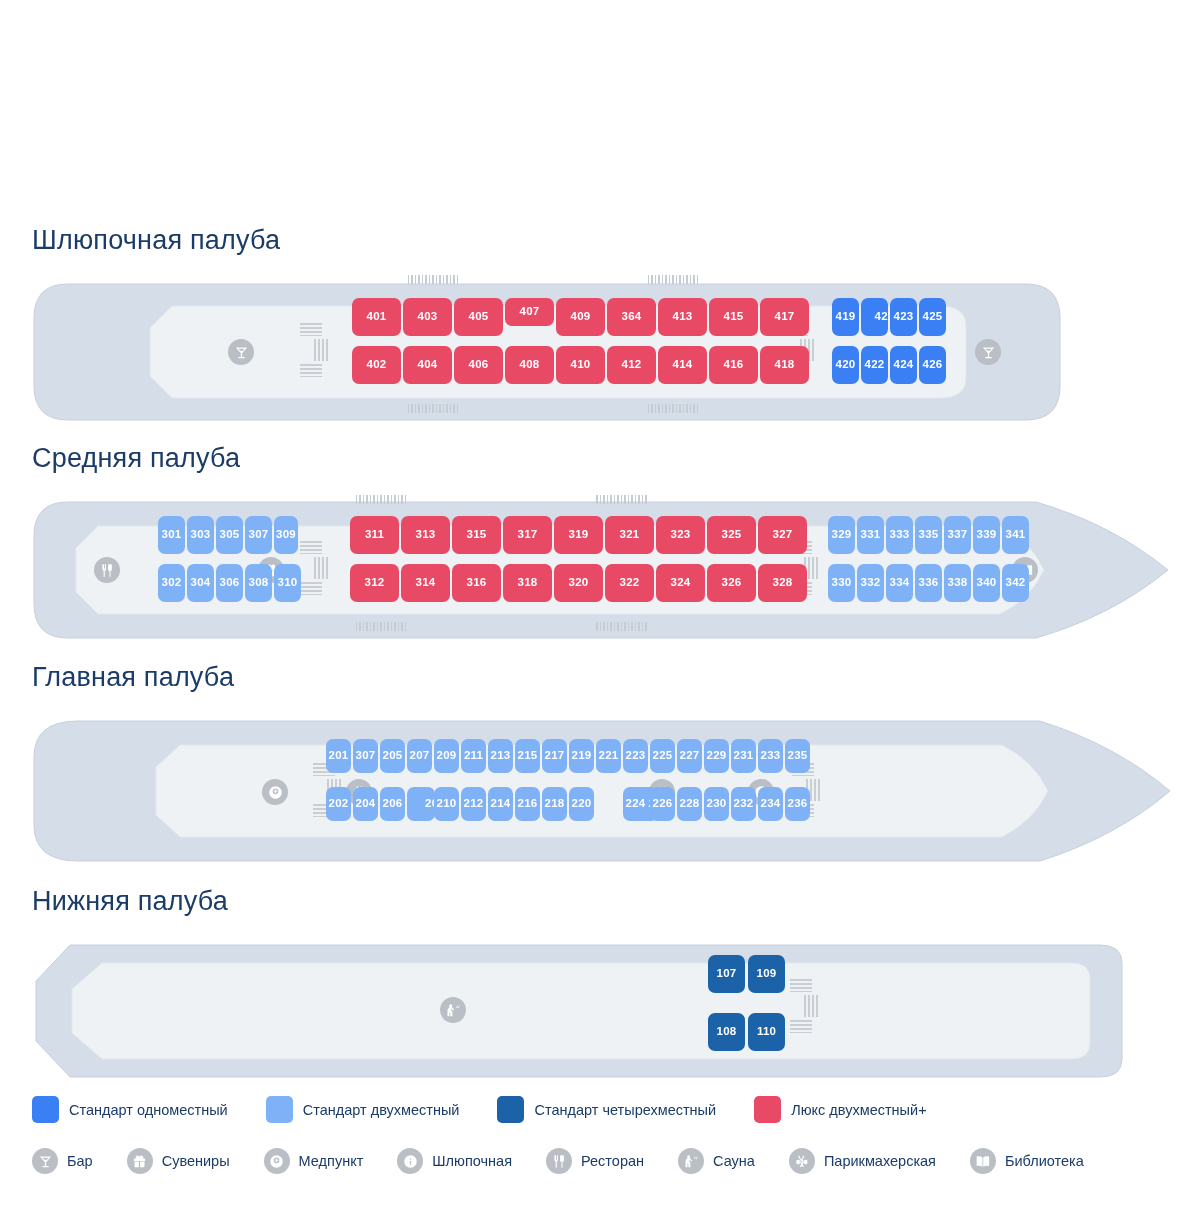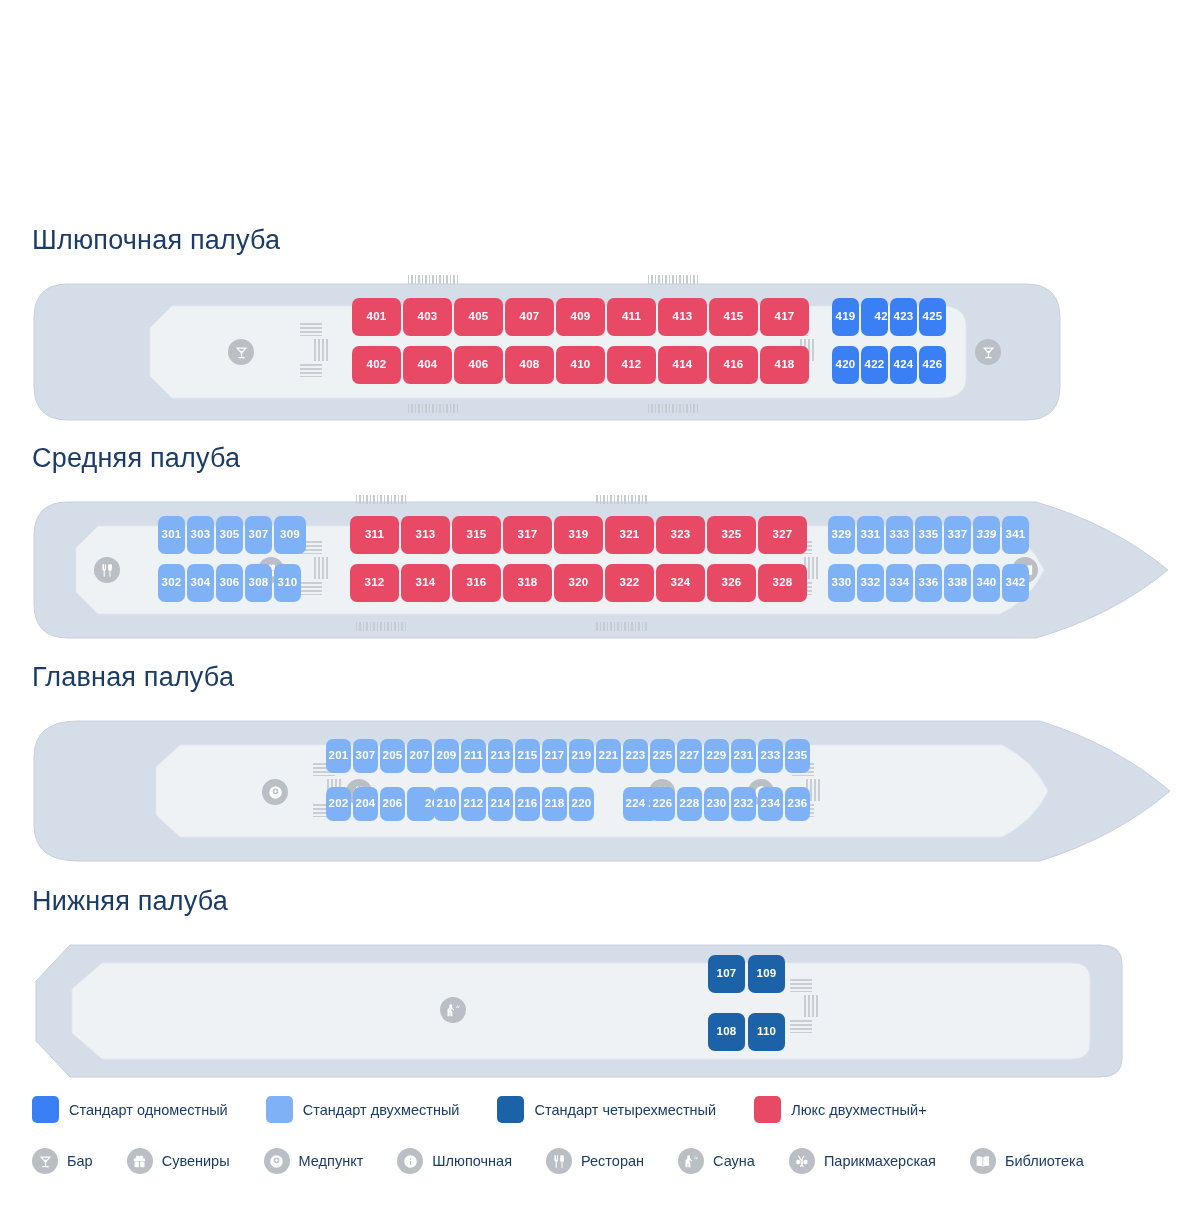--- a/index.html
+++ b/index.html
@@ -159,23 +159,23 @@
         <div class="hbar"></div>
       </div>
       <div class="rail" style="left:408px;top:-5px;width:52px;"></div>
       <div class="rail" style="left:648px;top:-5px;width:52px;"></div>
       <div class="rail" style="left:408px;top:124px;width:52px;"></div>
       <div class="rail" style="left:648px;top:124px;width:52px;"></div>
       <div class="cabins-layer">
           <div class="cabin lux" style="left: 352px; top: 18px; width: 49px; height: 38px;">401</div>
           <div class="cabin lux" style="left: 403px; top: 18px; width: 49px; height: 38px;">403</div>
           <div class="cabin lux" style="left: 454px; top: 18px; width: 49px; height: 38px;">405</div>
-          <div class="cabin lux" style="left: 505px; top: 18px; width: 49px; height: 38px;">407</div>
+          <div class="cabin lux" style="left: 505px; top: 18px; width: 49px; height: 28px;">407</div>
           <div class="cabin lux" style="left: 556px; top: 18px; width: 49px; height: 38px;">409</div>
-          <div class="cabin lux" style="left: 607px; top: 18px; width: 49px; height: 38px;">411</div>
+          <div class="cabin lux" style="left: 607px; top: 18px; width: 49px; height: 38px;">364</div>
           <div class="cabin lux" style="left: 658px; top: 18px; width: 49px; height: 38px;">413</div>
           <div class="cabin lux" style="left: 709px; top: 18px; width: 49px; height: 38px;">415</div>
           <div class="cabin lux" style="left: 760px; top: 18px; width: 49px; height: 38px;">417</div>
           <div class="cabin single" style="left: 832px; top: 18px; width: 27px; height: 38px;">419</div>
           <div class="cabin single" style="left: 861px; top: 18px; width: 27px; height: 38px; padding-left: 20px;">421</div>
           <div class="cabin single" style="left: 890px; top: 18px; width: 27px; height: 38px;">423</div>
           <div class="cabin single" style="left: 919px; top: 18px; width: 27px; height: 38px;">425</div>
           <div class="cabin lux" style="left: 352px; top: 66px; width: 49px; height: 38px;">402</div>
           <div class="cabin lux" style="left: 403px; top: 66px; width: 49px; height: 38px;">404</div>
           <div class="cabin lux" style="left: 454px; top: 66px; width: 49px; height: 38px;">406</div>
@@ -227,36 +227,36 @@
       </div>
       <div class="rail" style="left:356px;top:-3px;width:52px;"></div>
       <div class="rail" style="left:596px;top:-3px;width:52px;"></div>
       <div class="rail" style="left:356px;top:124px;width:52px;"></div>
       <div class="rail" style="left:596px;top:124px;width:52px;"></div>
       <div class="cabins-layer">
           <div class="cabin double" style="left: 158px; top: 18px; width: 27px; height: 38px;">301</div>
           <div class="cabin double" style="left: 187px; top: 18px; width: 27px; height: 38px;">303</div>
           <div class="cabin double" style="left: 216px; top: 18px; width: 27px; height: 38px;">305</div>
           <div class="cabin double" style="left: 245px; top: 18px; width: 27px; height: 38px;">307</div>
-          <div class="cabin double" style="left: 274px; top: 18px; width: 32px; height: 38px;">309</div>
+          <div class="cabin double" style="left: 274px; top: 18px; width: 24px; height: 38px;">309</div>
           <div class="cabin lux" style="left: 350px; top: 18px; width: 49px; height: 38px;">311</div>
           <div class="cabin lux" style="left: 401px; top: 18px; width: 49px; height: 38px;">313</div>
           <div class="cabin lux" style="left: 452px; top: 18px; width: 49px; height: 38px;">315</div>
           <div class="cabin lux" style="left: 503px; top: 18px; width: 49px; height: 38px;">317</div>
           <div class="cabin lux" style="left: 554px; top: 18px; width: 49px; height: 38px;">319</div>
           <div class="cabin lux" style="left: 605px; top: 18px; width: 49px; height: 38px;">321</div>
           <div class="cabin lux" style="left: 656px; top: 18px; width: 49px; height: 38px;">323</div>
           <div class="cabin lux" style="left: 707px; top: 18px; width: 49px; height: 38px;">325</div>
           <div class="cabin lux" style="left: 758px; top: 18px; width: 49px; height: 38px;">327</div>
           <div class="cabin double" style="left: 828px; top: 18px; width: 27px; height: 38px;">329</div>
           <div class="cabin double" style="left: 857px; top: 18px; width: 27px; height: 38px;">331</div>
           <div class="cabin double" style="left: 886px; top: 18px; width: 27px; height: 38px;">333</div>
           <div class="cabin double" style="left: 915px; top: 18px; width: 27px; height: 38px;">335</div>
           <div class="cabin double" style="left: 944px; top: 18px; width: 27px; height: 38px;">337</div>
-          <div class="cabin double" style="left: 973px; top: 18px; width: 27px; height: 38px; font-style: italic;">339</div>
+          <div class="cabin double" style="left: 973px; top: 18px; width: 27px; height: 38px;">339</div>
           <div class="cabin double" style="left: 1002px; top: 18px; width: 27px; height: 38px;">341</div>
           <div class="cabin double" style="left: 158px; top: 66px; width: 27px; height: 38px;">302</div>
           <div class="cabin double" style="left: 187px; top: 66px; width: 27px; height: 38px;">304</div>
           <div class="cabin double" style="left: 216px; top: 66px; width: 27px; height: 38px;">306</div>
           <div class="cabin double" style="left: 245px; top: 66px; width: 27px; height: 38px;">308</div>
           <div class="cabin double" style="left: 274px; top: 66px; width: 27px; height: 38px;">310</div>
           <div class="cabin lux" style="left: 350px; top: 66px; width: 49px; height: 38px;">312</div>
           <div class="cabin lux" style="left: 401px; top: 66px; width: 49px; height: 38px;">314</div>
           <div class="cabin lux" style="left: 452px; top: 66px; width: 49px; height: 38px;">316</div>
           <div class="cabin lux" style="left: 503px; top: 66px; width: 49px; height: 38px;">318</div>

